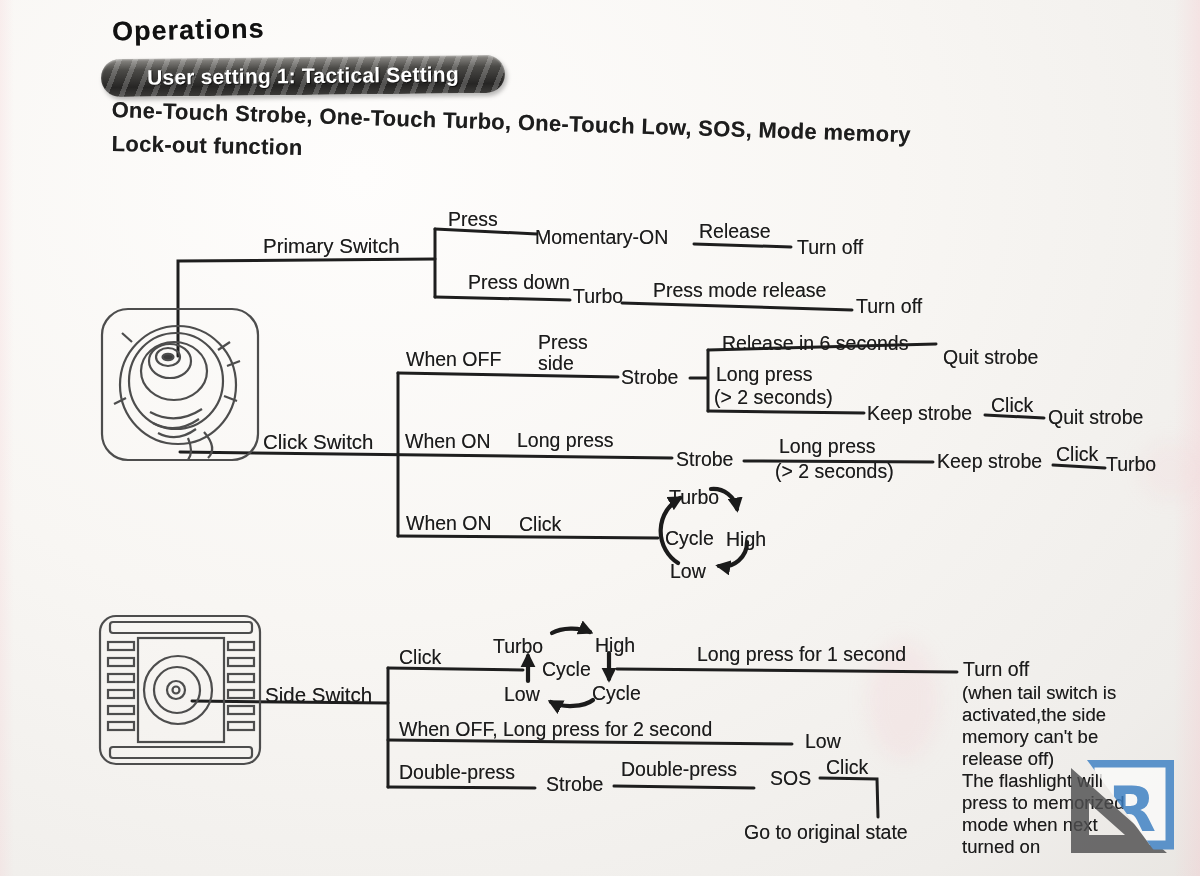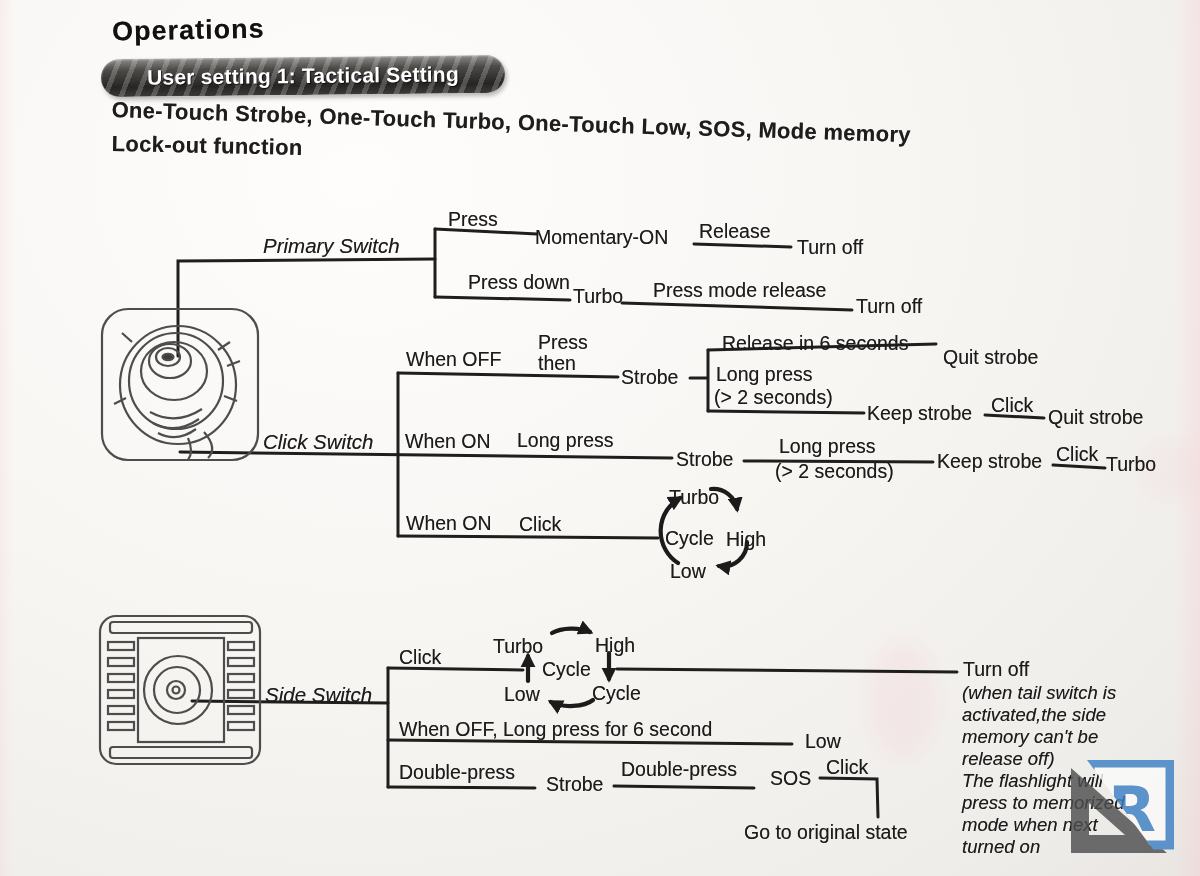--- a/index.html
+++ b/index.html
@@ -10,35 +10,35 @@
     font-family:"Liberation Sans","DejaVu Sans",sans-serif;
     color:#1c1c1c;
   }
   .edge-tint-right{position:absolute;right:0;top:0;width:26px;height:100%;
     background:linear-gradient(90deg, rgba(255,200,205,0) 0%, rgba(250,190,200,0.25) 100%);}
   .edge-tint-left{position:absolute;left:0;top:0;width:14px;height:100%;
     background:linear-gradient(90deg, rgba(245,205,210,0.25) 0%, rgba(245,205,210,0) 100%);}
   .smudge{position:absolute;border-radius:50%;filter:blur(10px);}
   .lbl{position:absolute;white-space:nowrap;font-size:19.5px;line-height:1.1;
        color:#1b1b1b;text-shadow:0 0 0.6px rgba(45,45,45,0.55);}
-  .big{font-size:20.5px;font-style:italic;}
+  .big{font-size:20.5px;}
   .title{font-size:27px;font-weight:700;letter-spacing:1px;transform:rotate(-1.1deg);color:#111;}
   .subtitle{font-size:22px;font-weight:700;letter-spacing:0.3px;transform-origin:left top;color:#1d1d1d;}
   .badge{
     position:absolute;left:101px;top:57px;width:404px;height:38px;border-radius:19px;
     background-image:
       repeating-linear-gradient(112deg, rgba(255,255,255,0.20) 0 5px, rgba(255,255,255,0) 5px 15px),
       linear-gradient(180deg,#8e8c88 0%,#4b4a47 30%,#262524 75%,#3b3a38 100%);
     box-shadow:2px 3px 4px rgba(60,60,60,0.35), inset 0 1px 2px rgba(255,255,255,0.4);
     display:flex;align-items:center;justify-content:center;transform:rotate(-0.6deg);
   }
   .badge span{color:#fff;font-weight:700;font-size:21px;letter-spacing:0.2px;
     text-shadow:1px 1px 1px rgba(0,0,0,0.7);}
   .note{position:absolute;left:962px;top:682px;font-size:18.5px;line-height:22px;
-    color:#1b1b1b;text-shadow:0 0 0.6px rgba(45,45,45,0.55);font-style:italic;}
+    color:#1b1b1b;text-shadow:0 0 0.6px rgba(45,45,45,0.55);}
   .abs{position:absolute;}
   .watermark{position:absolute;left:1068px;top:760px;opacity:0.82;}
 </style>
 </head>
 <body>
 
 <div class="page">
 
   <div class="edge-tint-right"></div>
   <div class="edge-tint-left"></div>
@@ -152,21 +152,21 @@
   <div class="lbl" style="left:699px;top:221px">Release</div>
   <div class="lbl" style="left:797px;top:237px">Turn off</div>
   <div class="lbl" style="left:468px;top:272px">Press down</div>
   <div class="lbl" style="left:573px;top:286px">Turbo</div>
   <div class="lbl" style="left:653px;top:280px">Press mode release</div>
   <div class="lbl" style="left:856px;top:296px">Turn off</div>
 
   <div class="lbl big" style="left:263px;top:431px">Click Switch</div>
   <div class="lbl" style="left:406px;top:349px">When OFF</div>
   <div class="lbl" style="left:538px;top:332px">Press</div>
-  <div class="lbl" style="left:538px;top:353px">then</div>
+  <div class="lbl" style="left:538px;top:353px">side</div>
   <div class="lbl" style="left:621px;top:367px">Strobe</div>
   <div class="lbl" style="left:722px;top:333px">Release in 6 seconds</div>
   <div class="lbl" style="left:943px;top:347px">Quit strobe</div>
   <div class="lbl" style="left:716px;top:364px">Long press</div>
   <div class="lbl" style="left:714px;top:387px">(&gt; 2 seconds)</div>
   <div class="lbl" style="left:867px;top:403px">Keep strobe</div>
   <div class="lbl" style="left:991px;top:395px">Click</div>
   <div class="lbl" style="left:1048px;top:407px">Quit strobe</div>
 
   <div class="lbl" style="left:405px;top:431px">When ON</div>
@@ -185,34 +185,35 @@
   <div class="lbl" style="left:726px;top:529px">High</div>
   <div class="lbl" style="left:670px;top:561px">Low</div>
 
   <div class="lbl big" style="left:265px;top:684px">Side Switch</div>
   <div class="lbl" style="left:399px;top:647px">Click</div>
   <div class="lbl" style="left:493px;top:636px">Turbo</div>
   <div class="lbl" style="left:595px;top:635px">High</div>
   <div class="lbl" style="left:542px;top:659px">Cycle</div>
   <div class="lbl" style="left:504px;top:684px">Low</div>
   <div class="lbl" style="left:592px;top:683px">Cycle</div>
+  <div class="lbl" style="left:697px;top:644px">Long press for 1 second</div>
   <div class="lbl" style="left:963px;top:659px">Turn off</div>
 
   <div class="note">
     <div>(when tail switch is</div>
     <div>activated,the side</div>
     <div>memory can't be</div>
     <div>release off)</div>
     <div>The flashlight will</div>
     <div>press to memorized</div>
     <div>mode when next</div>
     <div>turned on</div>
   </div>
 
-  <div class="lbl" style="left:399px;top:719px">When OFF, Long press for 6 second</div>
+  <div class="lbl" style="left:399px;top:719px">When OFF, Long press for 2 second</div>
   <div class="lbl" style="left:805px;top:731px">Low</div>
   <div class="lbl" style="left:399px;top:762px">Double-press</div>
   <div class="lbl" style="left:546px;top:774px">Strobe</div>
   <div class="lbl" style="left:621px;top:759px">Double-press</div>
   <div class="lbl" style="left:770px;top:768px">SOS</div>
   <div class="lbl" style="left:826px;top:757px">Click</div>
   <div class="lbl" style="left:744px;top:822px">Go to original state</div>
 
   <div class="watermark">
     <svg width="106" height="96" viewBox="0 0 106 96">

